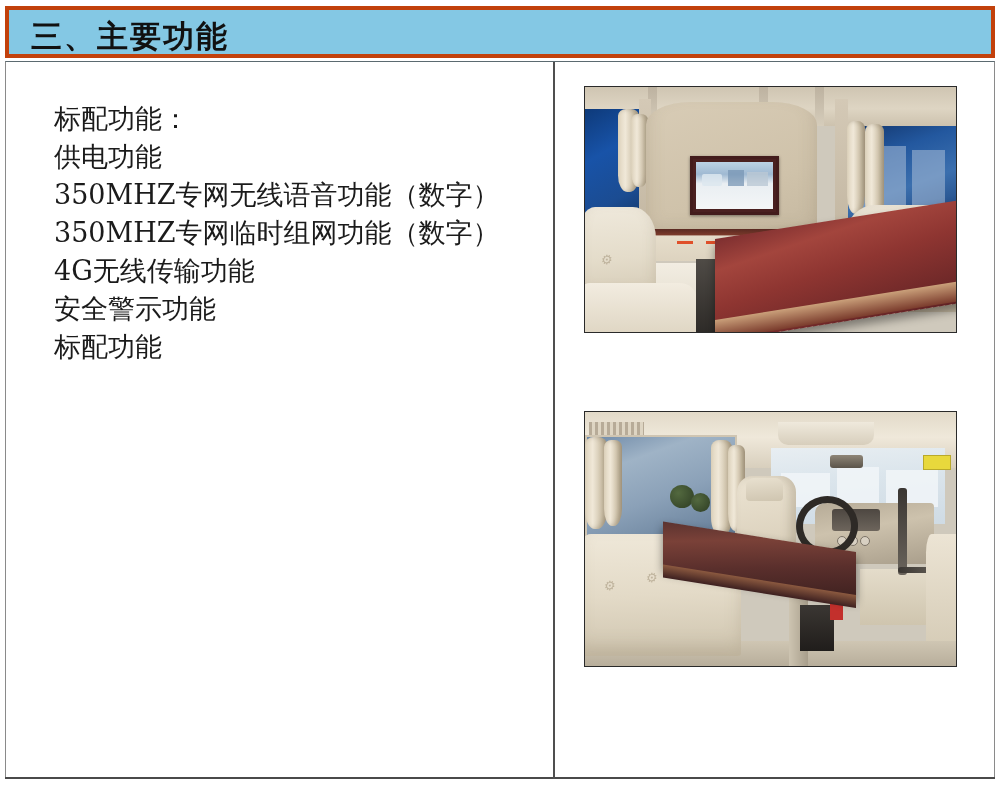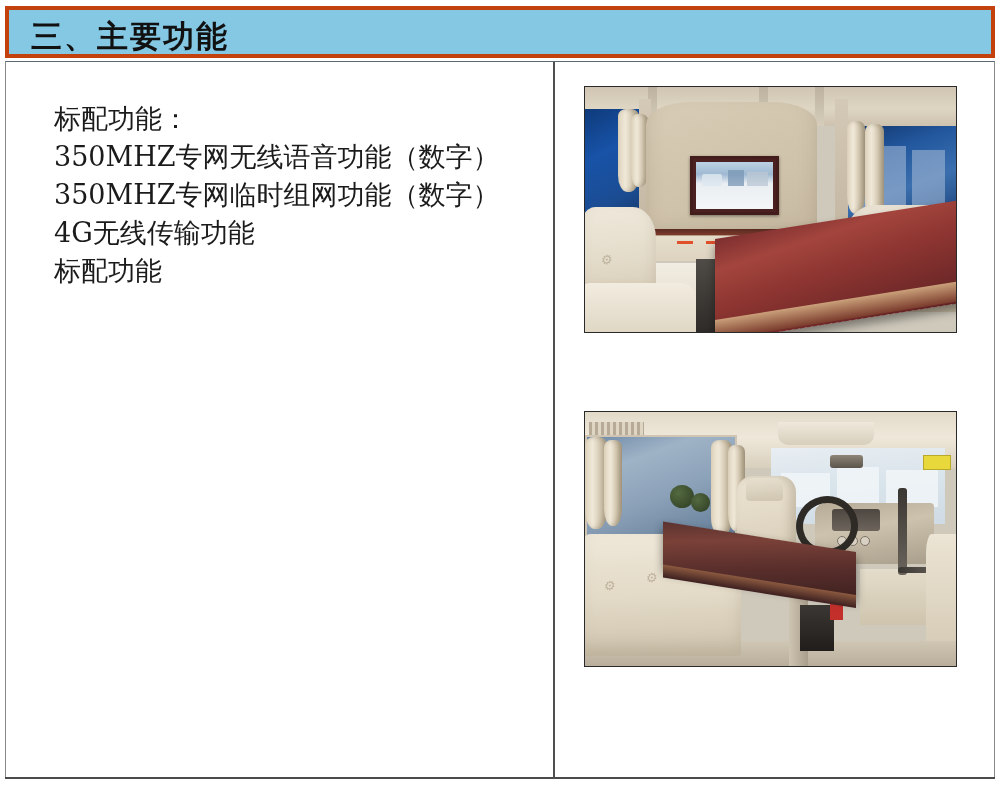--- a/index.html
+++ b/index.html
@@ -369,23 +369,25 @@
   <div class="header-banner">
     <div class="header-title">三、主要功能</div>
   </div>
 
   <div class="body-frame"></div>
 
   <div class="col-divider"></div>
 
   <div class="text-column">
     <div class="feature-line">标配功能：</div>
+    <div class="feature-line">供电功能</div>
     <div class="feature-line">350MHZ专网无线语音功能（数字）</div>
     <div class="feature-line">350MHZ专网临时组网功能（数字）</div>
     <div class="feature-line">4G无线传输功能</div>
+    <div class="feature-line">安全警示功能</div>
     <div class="feature-line">标配功能</div>
   </div>
 
   <div class="photo photo-top">
     <div class="photo-inner">
       <div class="p1-ceiling"></div>
       <div class="p1-ceil-beam" style="left:17%"></div>
       <div class="p1-ceil-beam" style="left:47%"></div>
       <div class="p1-ceil-beam" style="left:62%"></div>
 

